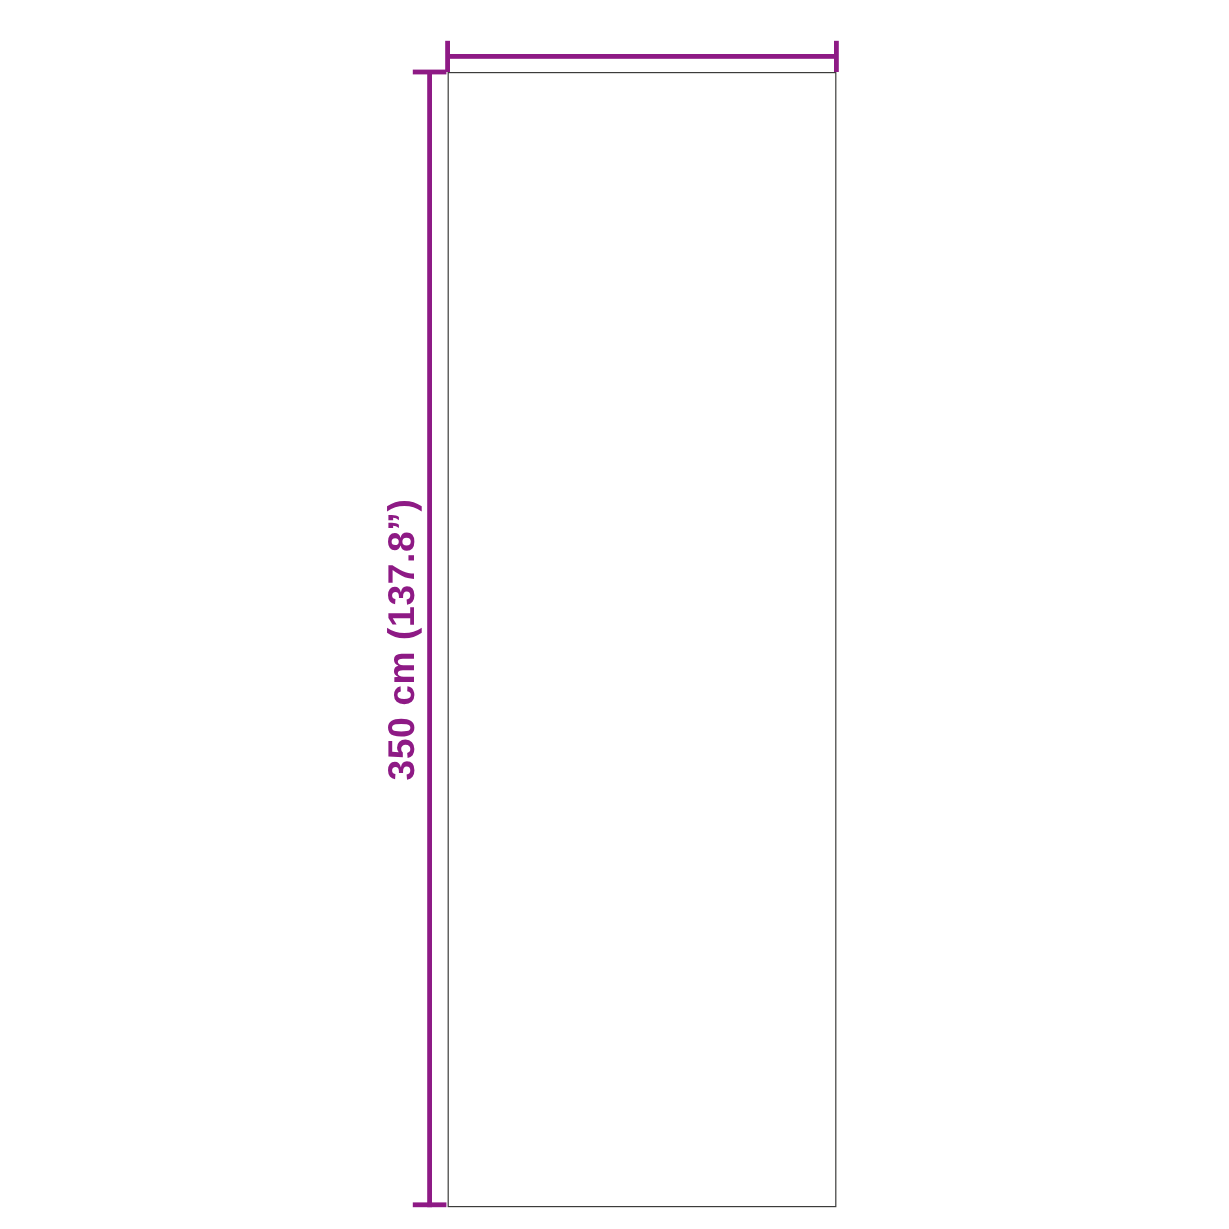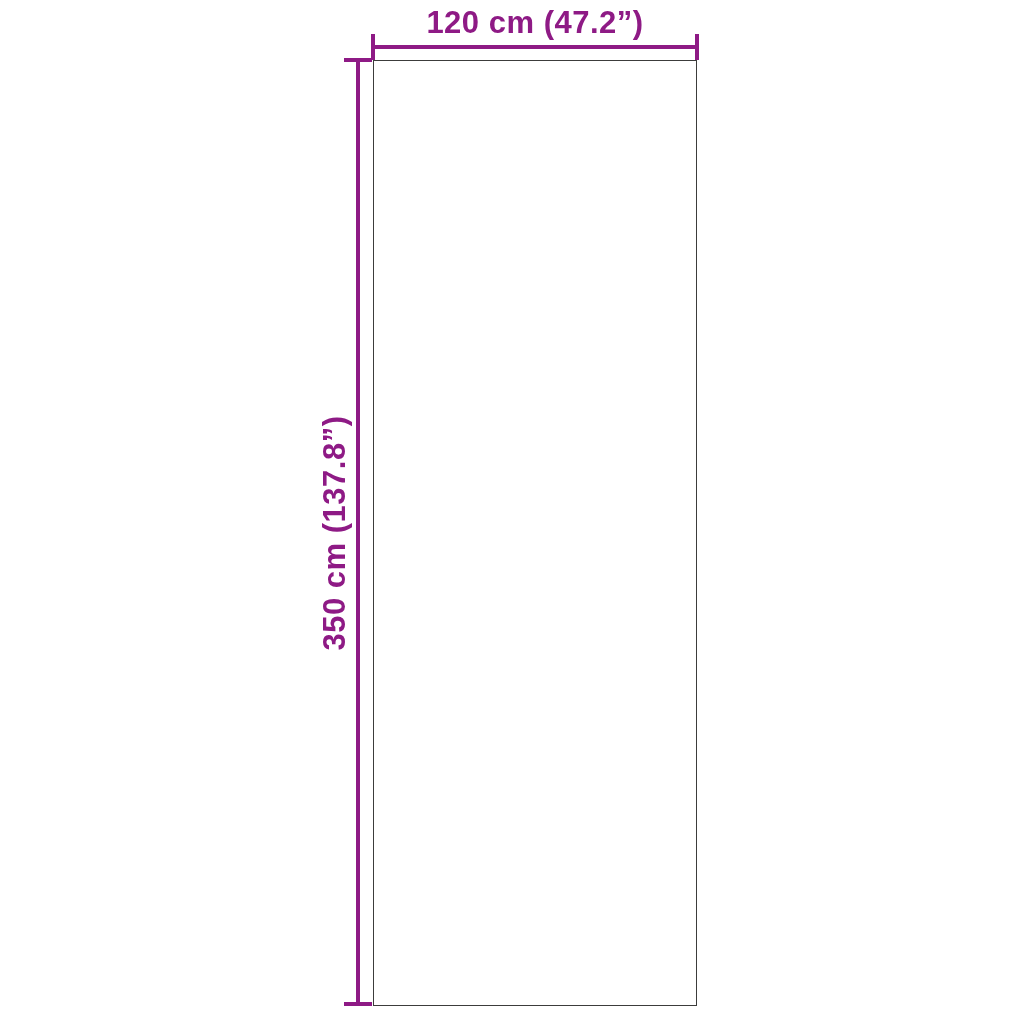--- a/index.html
+++ b/index.html
@@ -88,20 +88,19 @@
 </head>
 <body>
 
 <div class="canvas">
 
   <div class="rect"></div>
 
   <div class="hline"></div>
   <div class="tick-v left"></div>
   <div class="tick-v right"></div>
-  <div class="hlabel">120 cm (47.2”)</div>
 
   <div class="vline"></div>
   <div class="tick-h top"></div>
   <div class="tick-h bottom"></div>
   <div class="vlabel">350 cm (137.8”)</div>
 
 </div>
 
 </body></html>

